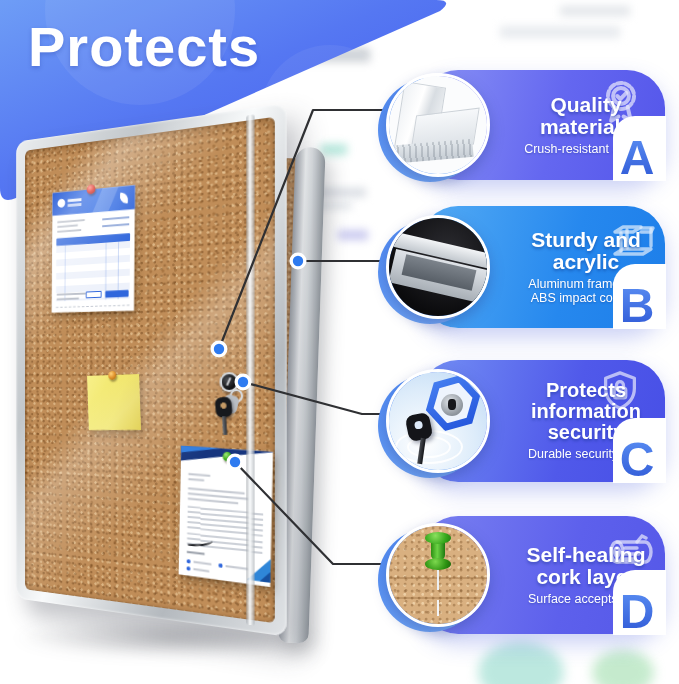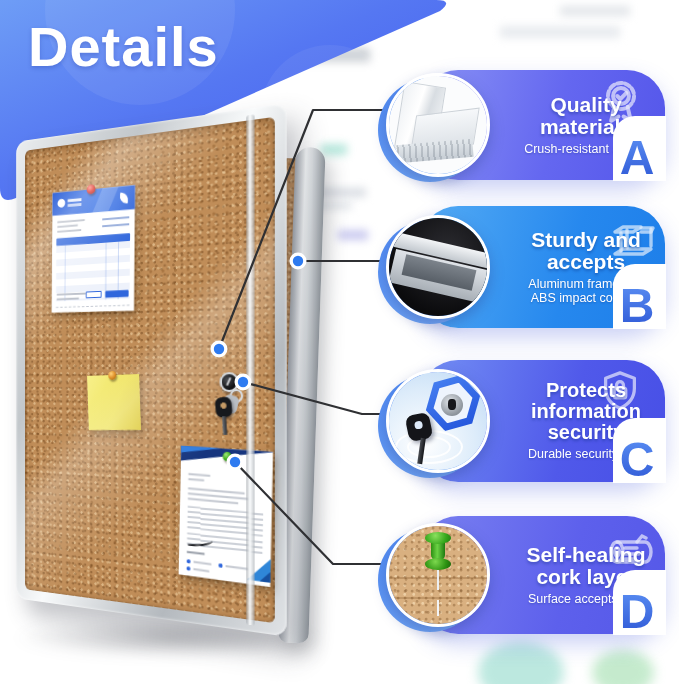--- a/index.html
+++ b/index.html
@@ -198,21 +198,21 @@
       <linearGradient id="wg" x1="0" y1="0" x2="1" y2="1">
         <stop offset="0" stop-color="#6e9df6"></stop>
           <stop offset=".45" stop-color="#5577f2"></stop>
           <stop offset="1" stop-color="#4157ee"></stop>
       </linearGradient>
     </defs>
     <path d="M0,0 L436,0 Q454,0 440,11 L16,198 Q0,205 0,188 Z" fill="url(#wg)"></path>
     <circle cx="140" cy="10" r="95" fill="rgba(255,255,255,.07)"></circle>
     <circle cx="330" cy="115" r="70" fill="rgba(255,255,255,.06)"></circle>
   </svg>
-  <div class="hdr-title">Details</div>
+  <div class="hdr-title">Protects</div>
 
   <div class="abs board-shadow"></div>
 
   <div class="abs cork rear-cork"></div>
   <div class="abs rear-frame"></div>
 
   <div class="abs front-board">
     <div class="frame"></div>
     <div class="cork-inner cork"></div>
 
@@ -339,21 +339,21 @@
   <div class="callout" style="top:202px;height:130px;">
     <div class="banner banner-b">
       <svg class="cap-icon" style="right:4px;top:14px;" width="58" height="46" viewBox="0 0 29 23">
         <path class="icon-stroke" d="M6,6 l4,-2.5 h9 l-4,2.5 z"></path>
         <path class="icon-stroke" d="M9,6.5 v9 M12,5 v9"></path>
         <path class="icon-stroke" d="M6,17 l4,-2.5 h14 l-4,2.5 z"></path>
         <path class="icon-stroke" d="M19,4 l6,0 l-1,2 l-5,0"></path>
         <path class="icon-stroke" d="M24,4.5 v8.5"></path>
       </svg>
       <div class="cap-text">
-        <div class="cap-title">Sturdy and accepts</div>
+        <div class="cap-title">Sturdy and acrylic</div>
         <div class="cap-sub">Aluminum frame and ABS impact corners</div>
       </div>
       <div class="notch">
         <div class="big-letter">B</div>
       </div>
     </div>
     <div class="photo-wrap">
       <div class="photo">
         <div class="scene scene-b">
             <div class="b-top"></div>

